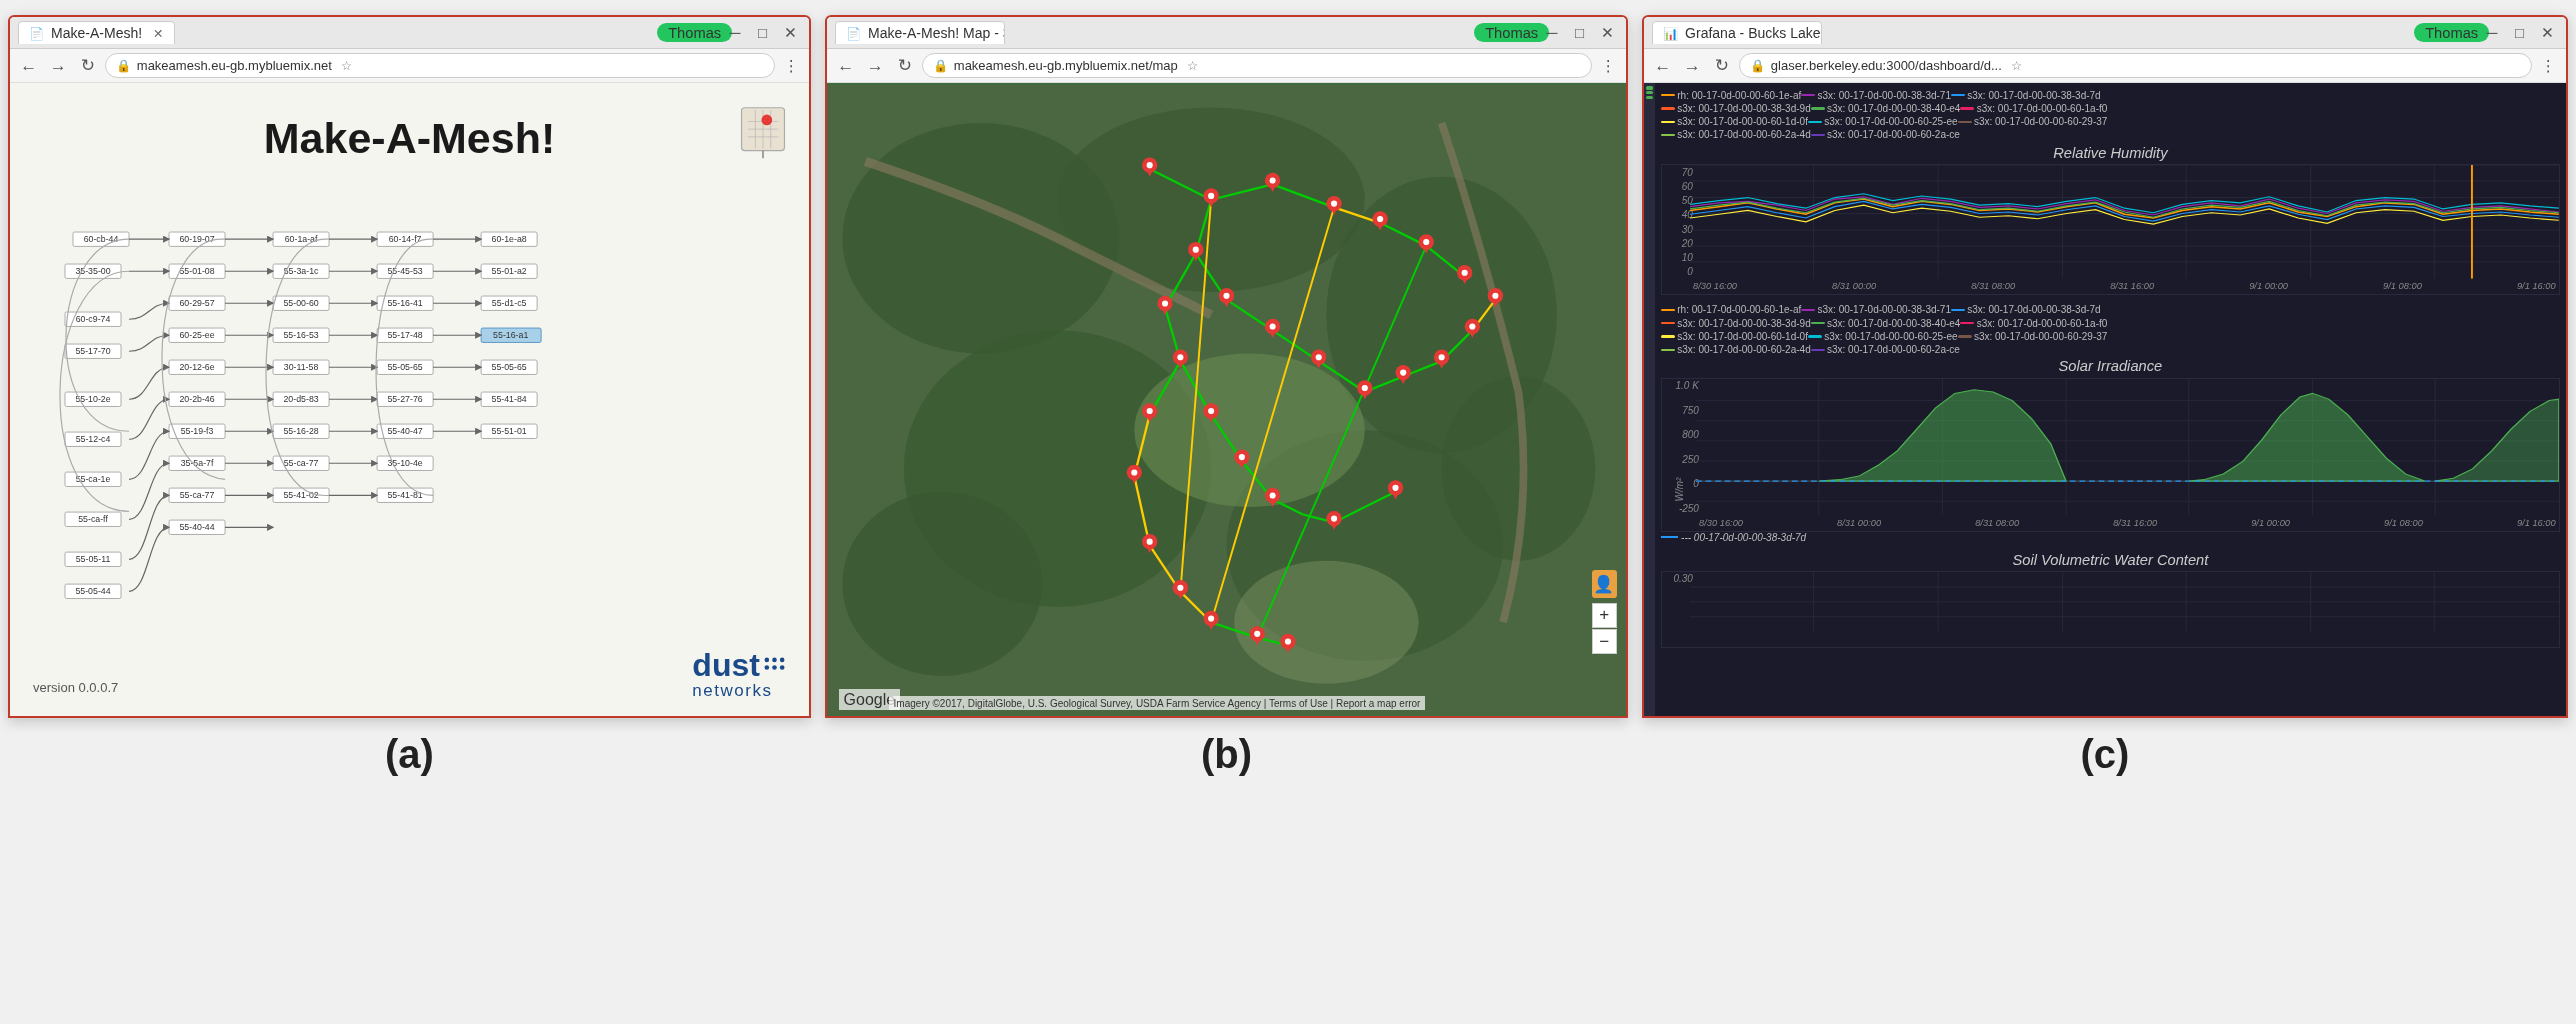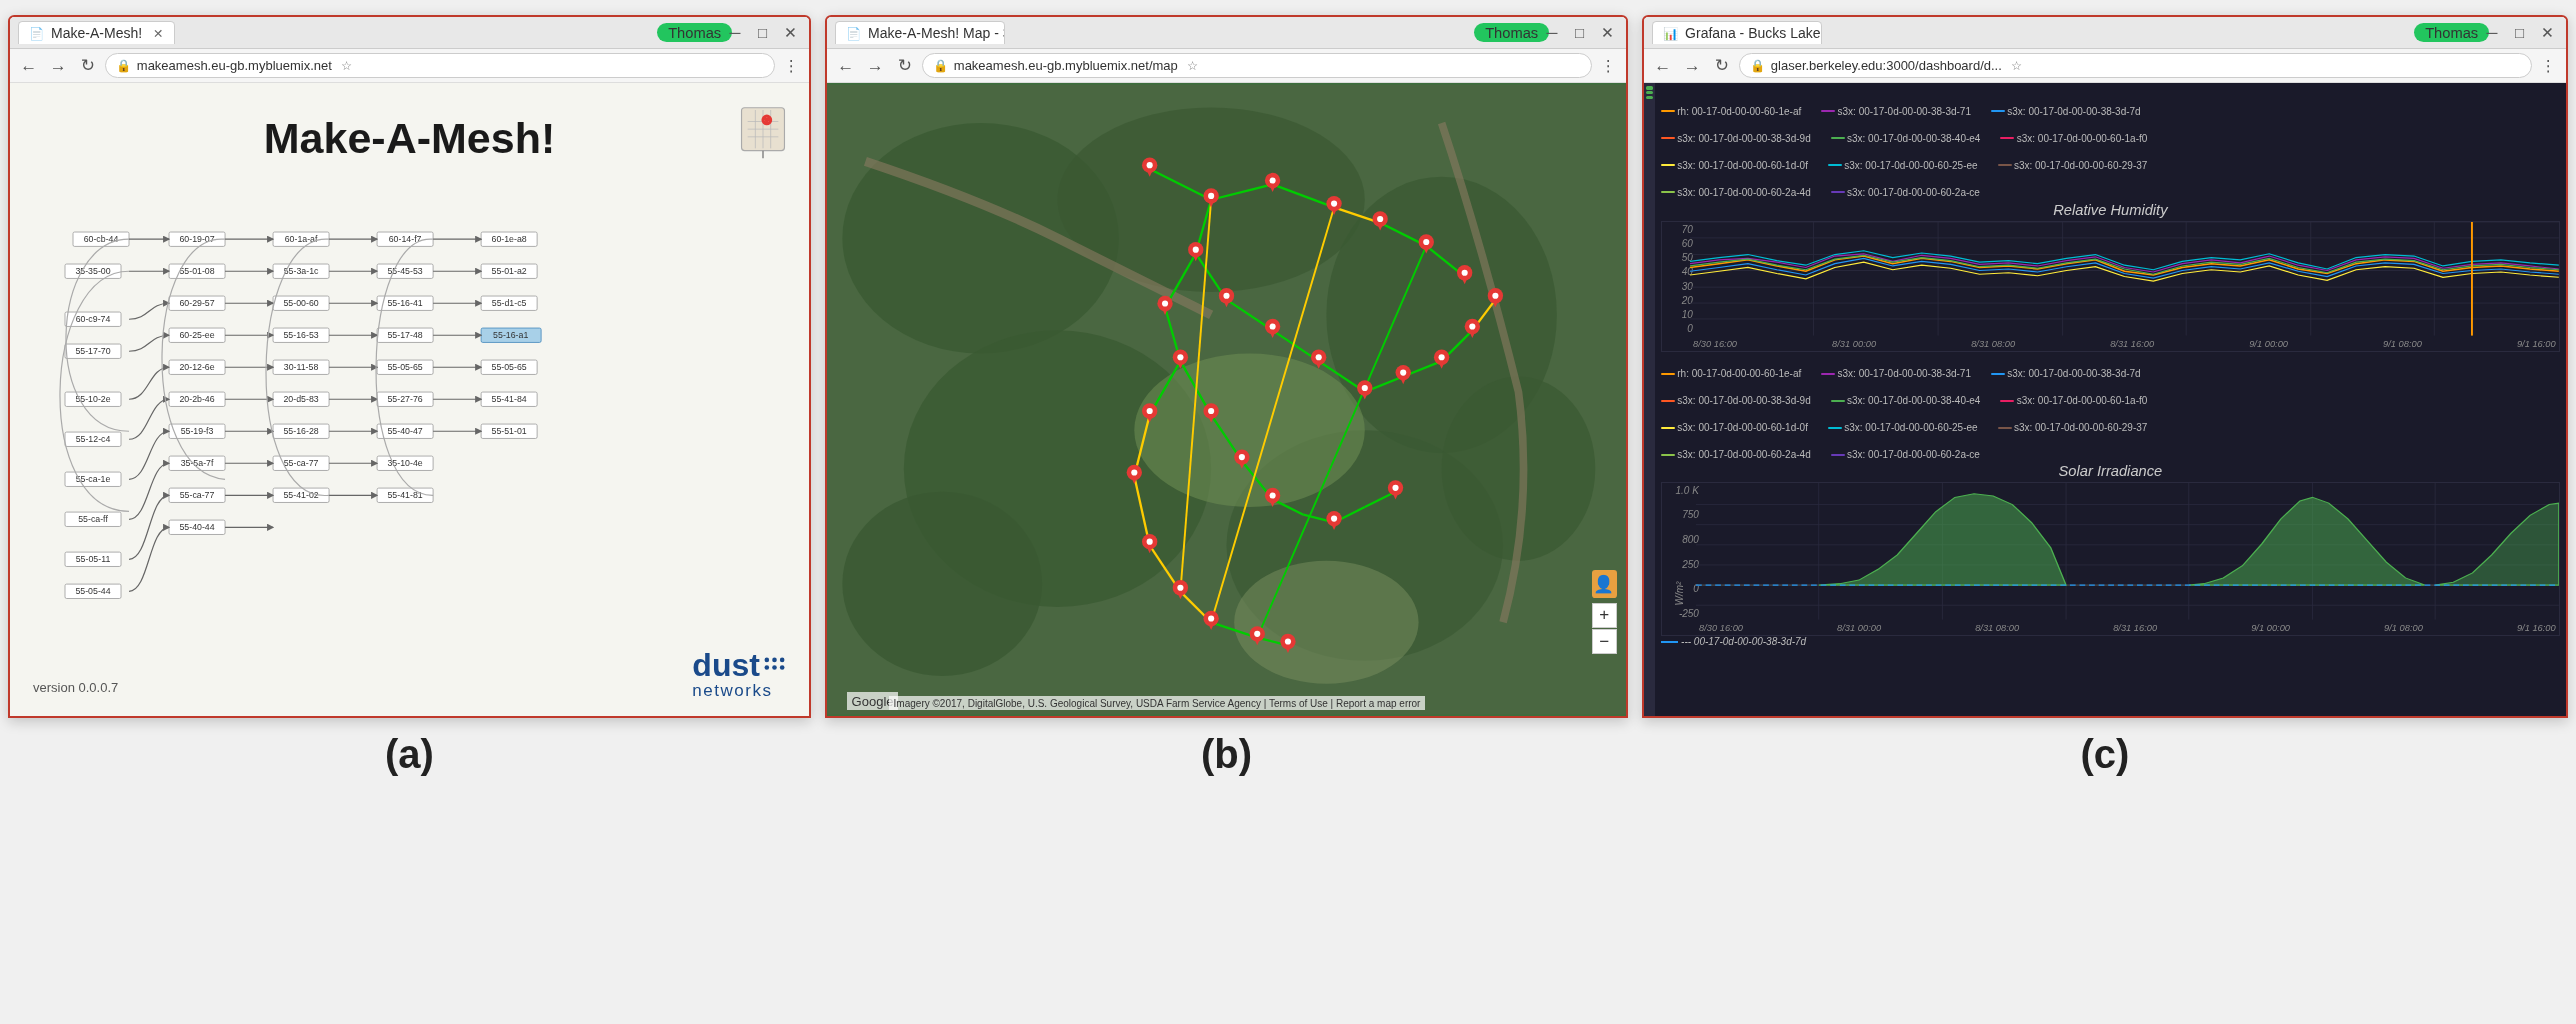--- a/index.html
+++ b/index.html
@@ -278,22 +278,22 @@
       right: 7.7px;
       background: rgba(255,255,255,0.8);
       border: 0.8px solid #999;
       padding: 3.1px 6.2px;
       font-size: 12.4px;
     }
 
     .google-watermark {
       position: absolute;
       bottom: 6.2px;
-      left: 20px;
-      font-size: 13px;
+      left: 12px;
+      font-size: 16px;
       color: #333;
       background: rgba(255,255,255,0.7);
       padding: 1.5px 4.6px;
     }
 
     .map-imagery-credit {
       position: absolute;
       bottom: 6.2px;
       left: 62px;
       font-size: 10.8px;
@@ -376,23 +376,22 @@
       background: #1a1a2a;
     }
 
     .legend-section {
       margin-bottom: 4.6px;
     }
 
     .legend-row {
       display: flex;
       flex-wrap: wrap;
-      gap: 20px;
+      gap: 0;
       margin-bottom: 2.3px;
-      margin-top: 16px;
     }
 
     .legend-item {
       display: flex;
       align-items: center;
       gap: 2.3px;
       font-size: 10px;
       color: #bbb;
       white-space: nowrap;
     }
@@ -1242,20 +1241,41 @@
             </div>
 
             <div style="display:flex;gap:6.2px;margin-top:0;">
               <div style="display:flex;align-items:center;gap:3.1px;">
                 <div style="width:17px;height:1.5px;background:#2196f3;border-top:1.5px dashed #2196f3;"></div>
                 <span style="font-size:10px;color:#bbb;">--- 00-17-0d-00-00-38-3d-7d</span>
               </div>
             </div>
           </div>
 
+          <div class="chart-section">
+            <div class="chart-title">Soil Volumetric Water Content</div>
+            <div class="chart-container soil-chart">
+              <div class="chart-y-axis">
+                <span class="chart-y-label">0.30</span>
+              </div>
+              <div class="chart-plot-area">
+                <svg width="100%" height="100%" viewBox="0 0 900 80" preserveAspectRatio="none">
+                  <line x1="0" y1="20" x2="900" y2="20" stroke="#2a2a3e" stroke-width="1"></line>
+                  <line x1="0" y1="40" x2="900" y2="40" stroke="#2a2a3e" stroke-width="1"></line>
+                  <line x1="0" y1="60" x2="900" y2="60" stroke="#2a2a3e" stroke-width="1"></line>
+                  <line x1="128" y1="0" x2="128" y2="80" stroke="#2a2a3e" stroke-width="1"></line>
+                  <line x1="257" y1="0" x2="257" y2="80" stroke="#2a2a3e" stroke-width="1"></line>
+                  <line x1="386" y1="0" x2="386" y2="80" stroke="#2a2a3e" stroke-width="1"></line>
+                  <line x1="514" y1="0" x2="514" y2="80" stroke="#2a2a3e" stroke-width="1"></line>
+                  <line x1="643" y1="0" x2="643" y2="80" stroke="#2a2a3e" stroke-width="1"></line>
+                  <line x1="771" y1="0" x2="771" y2="80" stroke="#2a2a3e" stroke-width="1"></line>
+                </svg>
+              </div>
+            </div>
+          </div>
         </div>
       </div>
     </div>
     <div class="panel-label">(c)</div>
   </div>
 
 </div>
 
 
 </body></html>

